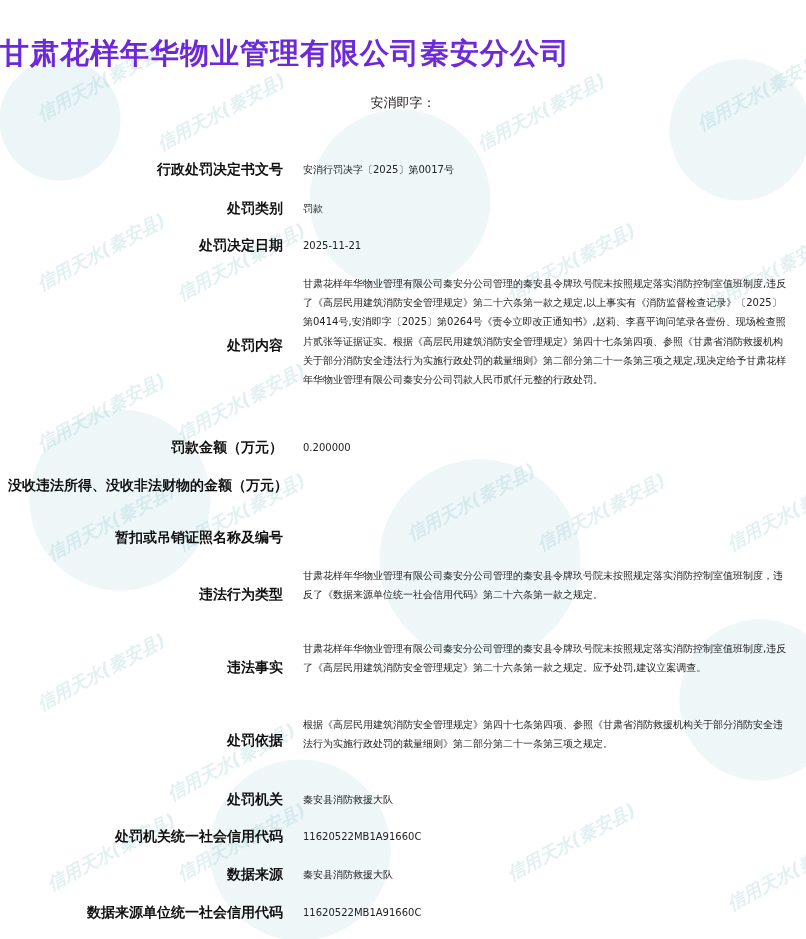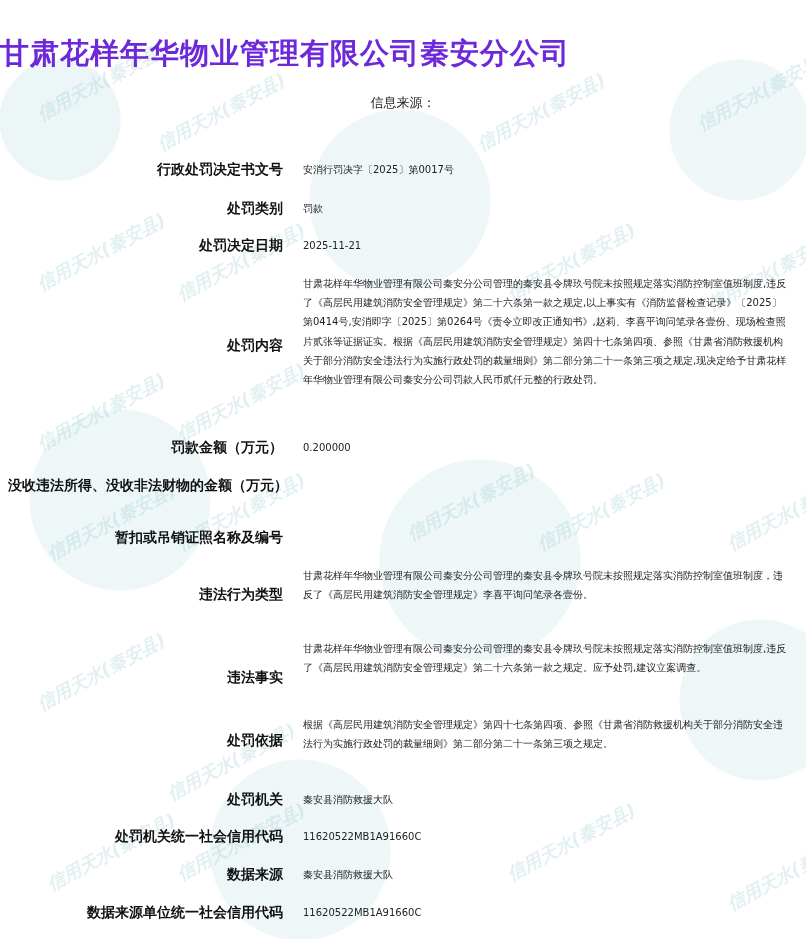--- a/index.html
+++ b/index.html
@@ -69,21 +69,21 @@
 <div class="wm" style="left:720px;top:500px;">信用天水(秦安县)</div>
 <div class="wm" style="left:30px;top:660px;">信用天水(秦安县)</div>
 <div class="wm" style="left:160px;top:750px;">信用天水(秦安县)</div>
 <div class="wm" style="left:40px;top:840px;">信用天水(秦安县)</div>
 <div class="wm" style="left:170px;top:830px;">信用天水(秦安县)</div>
 <div class="wm" style="left:500px;top:830px;">信用天水(秦安县)</div>
 <div class="wm" style="left:720px;top:860px;">信用天水(秦安县)</div>
 
 <div class="page">
   <div class="title">甘肃花样年华物业管理有限公司秦安分公司</div>
-  <div class="source">信息来源：</div>
+  <div class="source">安消即字：</div>
 
   <div class="row" style="top:160px;">
     <div class="label">行政处罚决定书文号</div>
     <div class="value">安消行罚决字〔2025〕第0017号</div>
   </div>
 
   <div class="row" style="top:199px;">
     <div class="label">处罚类别</div>
     <div class="value">罚款</div>
   </div>
@@ -108,25 +108,25 @@
     <div class="value"></div>
   </div>
 
   <div class="row" style="top:528px;">
     <div class="label">暂扣或吊销证照名称及编号</div>
     <div class="value"></div>
   </div>
 
   <div class="row" style="top:566px;">
     <div class="label" style="top:19px;">违法行为类型</div>
-    <div class="value">甘肃花样年华物业管理有限公司秦安分公司管理的秦安县令牌玖号院未按照规定落实消防控制室值班制度，违反了《高层民用建筑消防安全管理规定》李喜平询问笔录各壹份。</div>
+    <div class="value">甘肃花样年华物业管理有限公司秦安分公司管理的秦安县令牌玖号院未按照规定落实消防控制室值班制度，违反了《数据来源单位统一社会信用代码》第二十六条第一款之规定。</div>
   </div>
 
   <div class="row" style="top:639px;">
-    <div class="label" style="top:29px;">违法事实</div>
+    <div class="label" style="top:19px;">违法事实</div>
     <div class="value">甘肃花样年华物业管理有限公司秦安分公司管理的秦安县令牌玖号院未按照规定落实消防控制室值班制度,违反了《高层民用建筑消防安全管理规定》第二十六条第一款之规定。应予处罚,建议立案调查。</div>
   </div>
 
   <div class="row" style="top:715px;">
     <div class="label" style="top:16px;">处罚依据</div>
     <div class="value">根据《高层民用建筑消防安全管理规定》第四十七条第四项、参照《甘肃省消防救援机构关于部分消防安全违法行为实施行政处罚的裁量细则》第二部分第二十一条第三项之规定。</div>
   </div>
 
   <div class="row" style="top:790px;">
     <div class="label">处罚机关</div>

